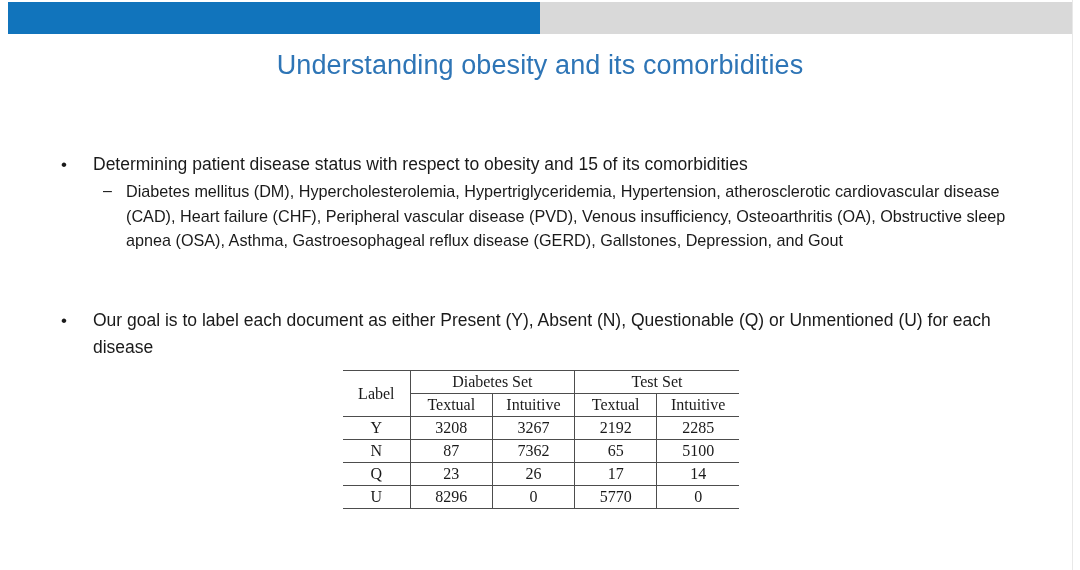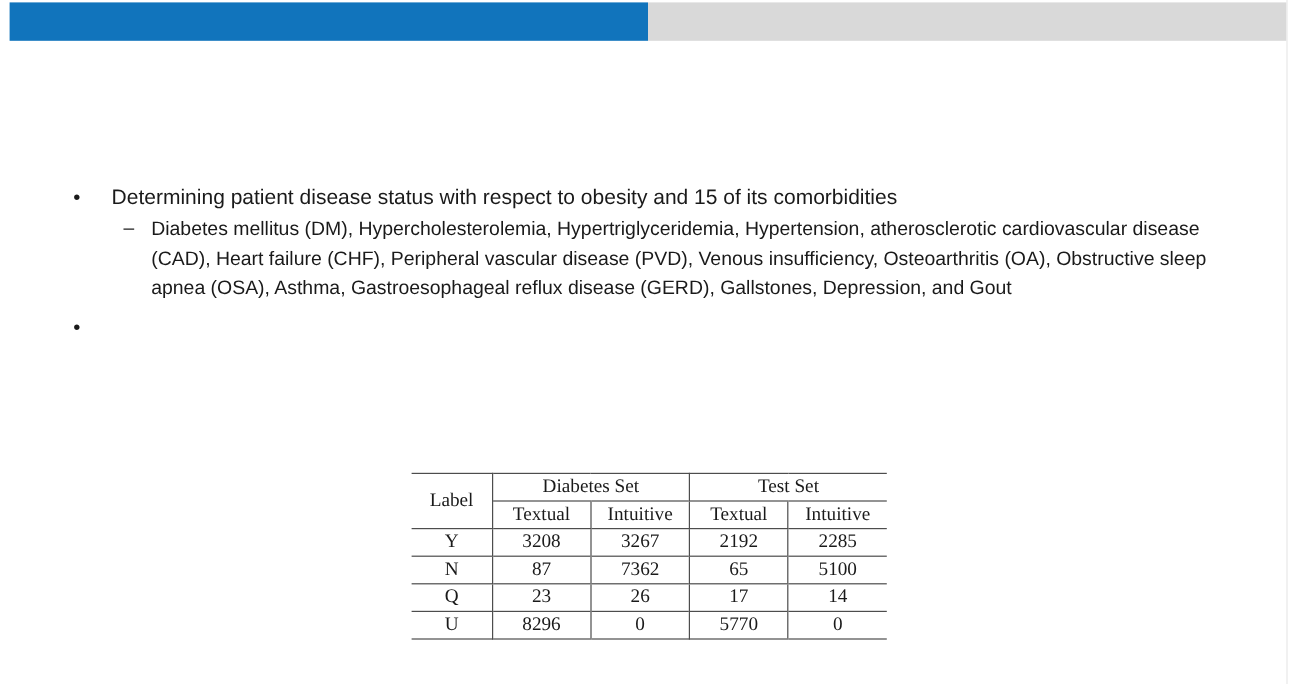--- a/index.html
+++ b/index.html
@@ -120,21 +120,21 @@
     display: block;
     width: 880px;
   }
 
   .spacer-after-sub { height: 6px; }
 
   
   #table-wrap {
     position: absolute;
     left: 343px;
-    top: 394px;
+    top: 370px;
     width: 396px;
   }
   table.stats {
     border-collapse: collapse;
     width: 396px;
     font-family: "Liberation Serif", serif;
     font-size: 16px;
     color: #1a1a1a;
   }
   table.stats th,
@@ -167,37 +167,39 @@
 </head>
 <body>
 
 <div id="slide">
 
   <div id="topbar-wrap">
     <div id="topbar-blue"></div>
     <div id="topbar-gray"></div>
   </div>
 
+  <div id="title">Understanding obesity and its comorbidities</div>
 
   <div id="body">
 
     <div class="l1">
       <span class="marker">•</span>
       <span class="txt">Determining patient disease status with respect to obesity and 15 of its comorbidities</span>
     </div>
 
     <div class="l2">
       <span class="marker">–</span>
       <span class="txt">Diabetes mellitus (DM), Hypercholesterolemia, Hypertriglyceridemia, Hypertension, atherosclerotic cardiovascular disease (CAD), Heart failure (CHF), Peripheral vascular disease (PVD), Venous insufficiency, Osteoarthritis (OA), Obstructive sleep apnea (OSA), Asthma, Gastroesophageal reflux disease (GERD), Gallstones, Depression, and Gout</span>
     </div>
 
     <div class="spacer-after-sub"></div>
 
     <div class="l1">
       <span class="marker">•</span>
+      <span class="txt">Our goal is to label each document as either Present (Y), Absent (N), Questionable (Q) or Unmentioned (U) for each disease</span>
     </div>
 
   </div>
 
   <div id="table-wrap">
     <table class="stats">
       <thead>
         <tr class="top-rule">
           <th class="label-cell vr" rowspan="2">Label</th>
           <th class="grp vr" colspan="2">Diabetes Set</th>

